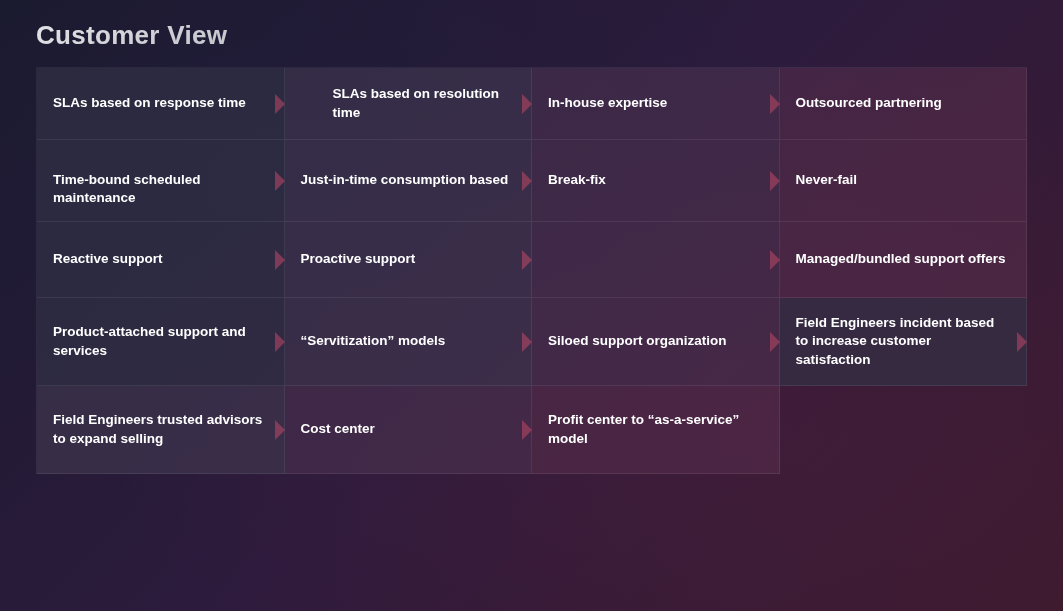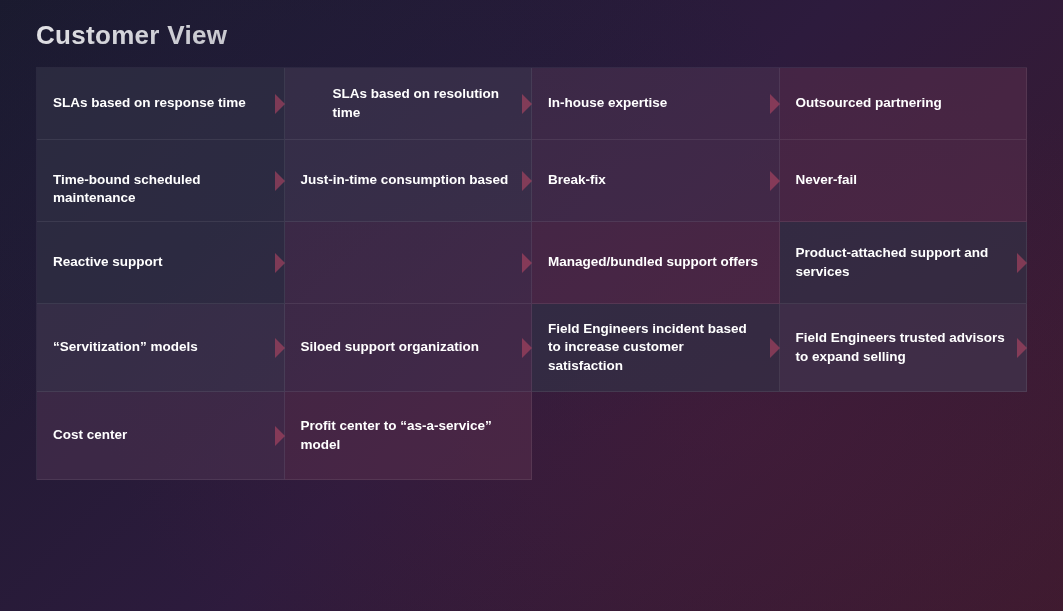--- a/index.html
+++ b/index.html
@@ -136,20 +136,24 @@
           <div class="arrow-indicator"></div>
           <span class="cell-text">Break-fix</span>
         </div>
         <div class="cell col-4 row-2" style="min-height: 82px;">
           <span class="cell-text">Never-fail</span>
         </div>
         <div class="cell col-1 row-3" style="min-height: 76px;">
           <div class="arrow-indicator"></div>
           <span class="cell-text">Reactive support</span>
         </div>
+        <div class="cell col-2 row-3" style="min-height: 76px;">
+          <div class="arrow-indicator"></div>
+          <span class="cell-text">Proactive support</span>
+        </div>
         <div class="cell col-3 row-3" style="min-height: 76px;">
           <div class="arrow-indicator"></div>
         </div>
         <div class="cell col-4 row-3" style="min-height: 76px;">
           <span class="cell-text">Managed/bundled support offers</span>
         </div>
         <div class="cell col-1 row-4" style="min-height: 82px;">
           <div class="arrow-indicator"></div>
           <span class="cell-text">Product-attached support and services</span>
         </div>

